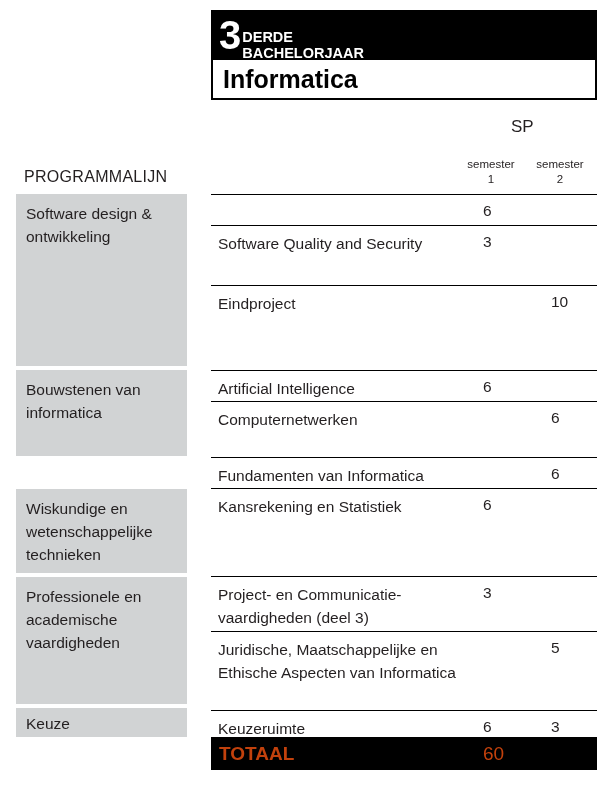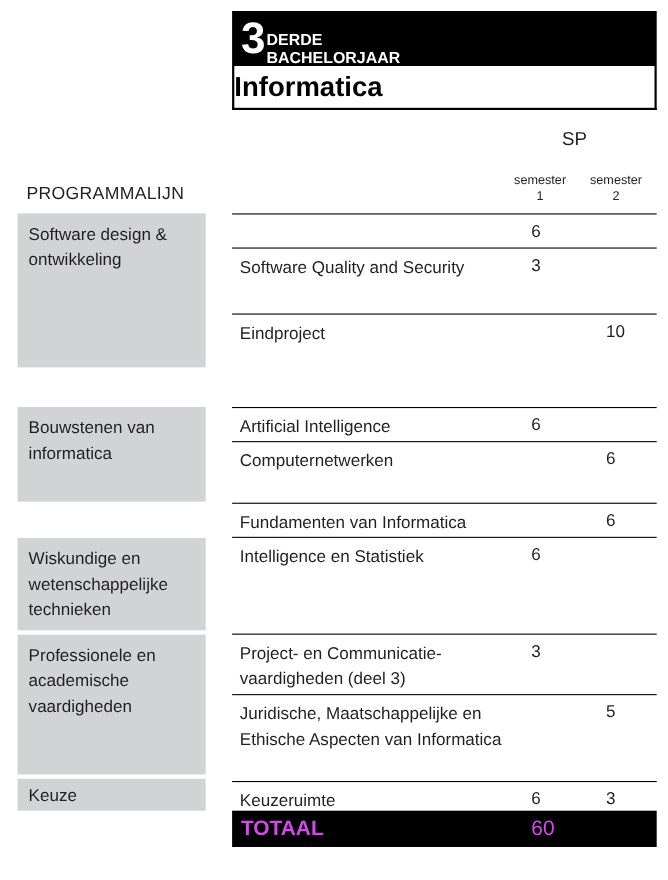--- a/index.html
+++ b/index.html
@@ -56,20 +56,21 @@
     font-size: 14.5px;
     font-weight: bold;
     letter-spacing: 0px;
   }
   .title-bar {
     border: 2px solid #000000;
     border-top: none;
     height: 40px;
     display: flex;
     align-items: center;
+    padding-left: 10px;
     box-sizing: border-box;
   }
   .title-bar span {
     font-size: 25px;
     font-weight: bold;
   }
 
   
   .sp-label {
     position: absolute;
@@ -143,21 +144,21 @@
   .sp2 { left: 340px; }
 
   
   .total-bar {
     position: absolute;
     left: 211px;
     top: 737px;
     width: 386px;
     height: 33px;
     background: #000000;
-    color: #d946ef;
+    color: #c2410c;
     box-sizing: border-box;
   }
   .total-bar .label {
     position: absolute;
     left: 8px;
     top: 6px;
     font-size: 19px;
     font-weight: bold;
   }
   .total-bar .value {
@@ -192,21 +193,21 @@
 
   <div class="sem-head s1">
     <div>semester</div>
     <div>1</div>
   </div>
   <div class="sem-head s2">
     <div>semester</div>
     <div>2</div>
   </div>
 
-  <div class="cat" style="top:194px;height:140px;">
+  <div class="cat" style="top:194px;height:172px;">
     <span>Software design &amp; ontwikkeling</span>
   </div>
   <div class="cat" style="top:370px;height:86px;">
     <span>Bouwstenen van informatica</span>
   </div>
   <div class="cat" style="top:489px;height:84px;">
     <span>Wiskundige en wetenschappelijke technieken</span>
   </div>
   <div class="cat" style="top:577px;height:127px;">
     <span>Professionele en academische vaardigheden</span>
@@ -246,21 +247,21 @@
       <span class="sp2">6</span>
     </div>
 
     <div class="trow" style="height:31px;">
       <span class="course">Fundamenten van Informatica</span>
       <span class="sp1"></span>
       <span class="sp2">6</span>
     </div>
 
     <div class="trow" style="height:88px;">
-      <span class="course">Intelligence en Statistiek</span>
+      <span class="course">Kansrekening en Statistiek</span>
       <span class="sp1">6</span>
       <span class="sp2"></span>
     </div>
 
     <div class="trow" style="height:55px;">
       <span class="course">Project- en Communicatie-vaardigheden (deel 3)</span>
       <span class="sp1">3</span>
       <span class="sp2"></span>
     </div>
 

